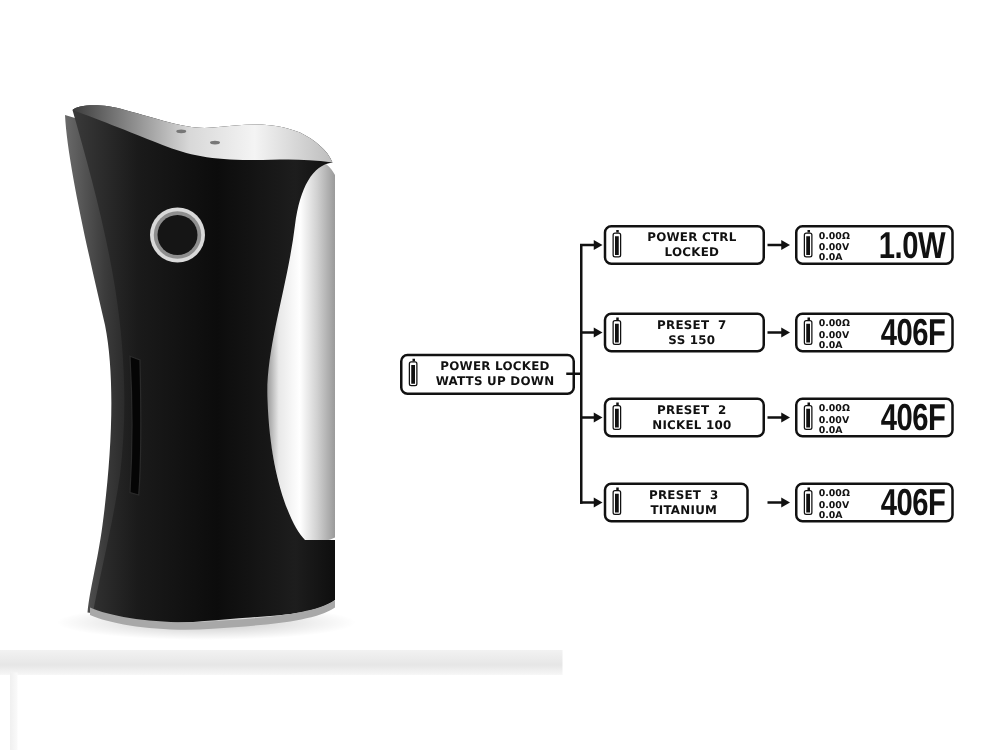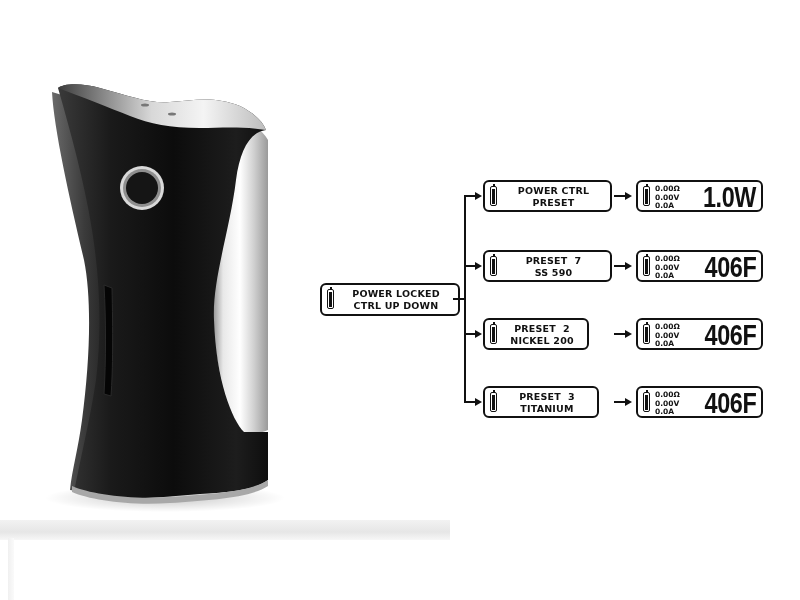--- a/index.html
+++ b/index.html
@@ -118,79 +118,79 @@
     <circle cx="142" cy="188" r="22" fill="#d9d9d9"></circle>
     <circle cx="142" cy="188" r="19" fill="#8e8e8e"></circle>
     <circle cx="142" cy="188" r="16" fill="#151515"></circle>
   </g>
 </svg>
 
 <div class="box" style="left:320px; top:283px; width:140px; height:33px;">
   <span class="battery"></span>
   <div class="label">
     <div>POWER LOCKED</div>
-    <div>CTRL UP DOWN</div>
+    <div>WATTS UP DOWN</div>
   </div>
 </div>
 
 <div class="line" style="left:453px; top:298px; width:12px; height:2px;"></div>
 <div class="line" style="left:464px; top:196px; width:2px; height:207px;"></div>
 
 <div class="line" style="left:464px; top:195px; width:12px; height:2px;"></div>
 <div class="arrow" style="left:475px; top:192px;"></div>
 <div class="line" style="left:464px; top:265px; width:12px; height:2px;"></div>
 <div class="arrow" style="left:475px; top:262px;"></div>
 <div class="line" style="left:464px; top:333px; width:12px; height:2px;"></div>
 <div class="arrow" style="left:475px; top:330px;"></div>
 <div class="line" style="left:464px; top:401px; width:12px; height:2px;"></div>
 <div class="arrow" style="left:475px; top:398px;"></div>
 
 <div class="box" style="left:483px; top:180px; width:129px; height:32px;">
   <span class="battery"></span>
   <div class="label">
     <div>POWER CTRL</div>
-    <div>PRESET</div>
+    <div>LOCKED</div>
   </div>
 </div>
 <div class="line" style="left:614px; top:195px; width:12px; height:2px;"></div>
 <div class="arrow" style="left:625px; top:192px;"></div>
 <div class="box" style="left:636px; top:180px; width:127px; height:32px;">
   <span class="battery"></span>
   <div class="stats">
     <div>0.00Ω</div>
     <div>0.00V</div>
     <div>0.0A</div>
   </div>
   <div class="big">1.0W</div>
 </div>
 
 <div class="box" style="left:483px; top:250px; width:129px; height:32px;">
   <span class="battery"></span>
   <div class="label">
     <div style="white-space:pre;">PRESET  7</div>
-    <div>SS 590</div>
+    <div>SS 150</div>
   </div>
 </div>
 <div class="line" style="left:614px; top:265px; width:12px; height:2px;"></div>
 <div class="arrow" style="left:625px; top:262px;"></div>
 <div class="box" style="left:636px; top:250px; width:127px; height:32px;">
   <span class="battery"></span>
   <div class="stats">
     <div>0.00Ω</div>
     <div>0.00V</div>
     <div>0.0A</div>
   </div>
   <div class="big">406F</div>
 </div>
 
-<div class="box" style="left:483px; top:318px; width:106px; height:32px;padding-left:12px;">
+<div class="box" style="left:483px; top:318px; width:129px; height:32px;padding-left:12px;">
   <span class="battery"></span>
   <div class="label">
     <div style="white-space:pre;">PRESET  2</div>
-    <div>NICKEL 200</div>
+    <div>NICKEL 100</div>
   </div>
 </div>
 <div class="line" style="left:614px; top:333px; width:12px; height:2px;"></div>
 <div class="arrow" style="left:625px; top:330px;"></div>
 <div class="box" style="left:636px; top:318px; width:127px; height:32px;">
   <span class="battery"></span>
   <div class="stats">
     <div>0.00Ω</div>
     <div>0.00V</div>
     <div>0.0A</div>

